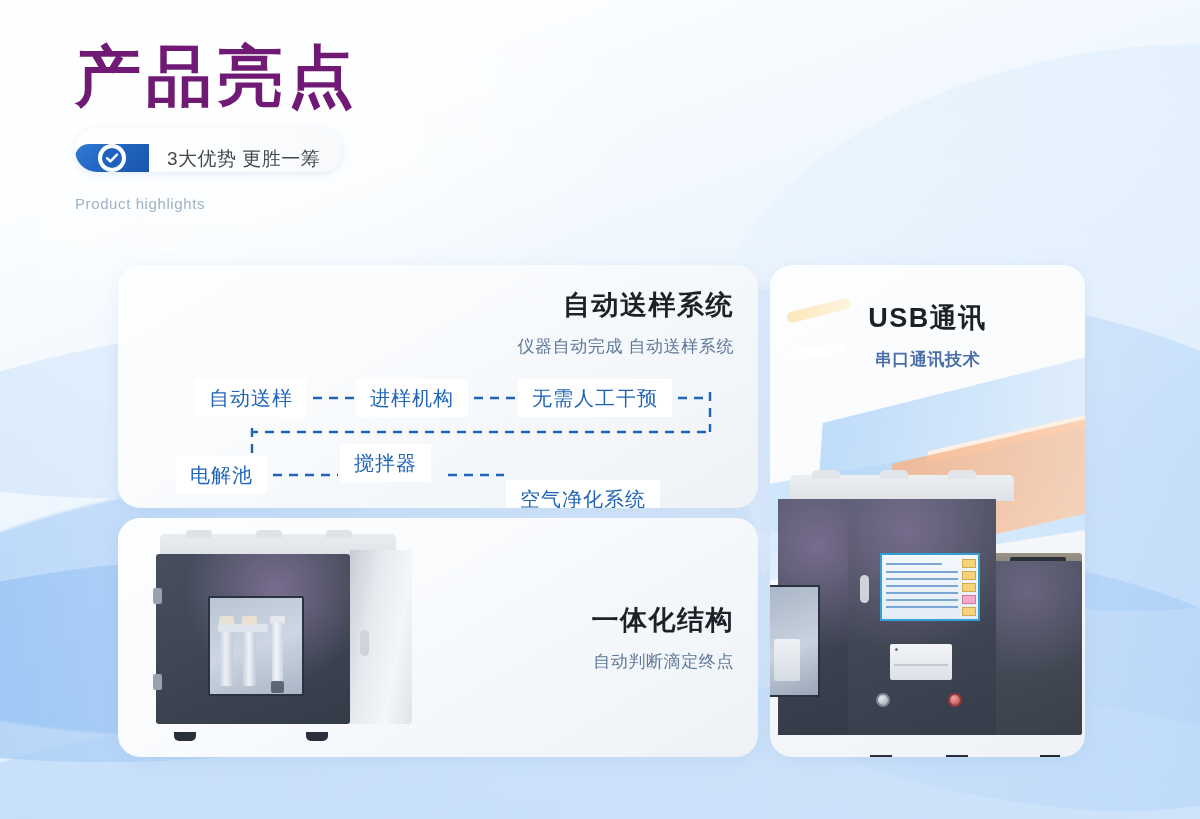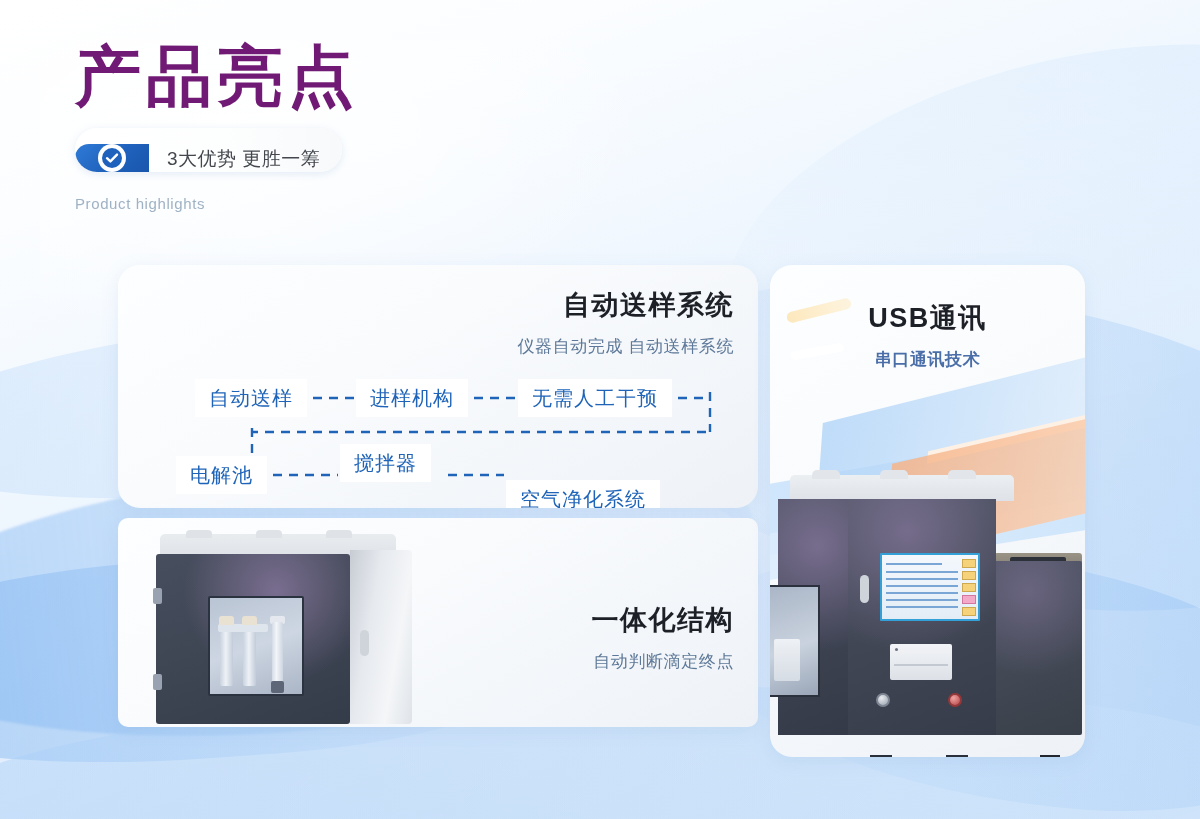--- a/index.html
+++ b/index.html
@@ -129,21 +129,21 @@
   .cards { position: absolute; left: 118px; top: 265px; z-index: 4; }
 
   .card {
     position: absolute;
     border-radius: 22px;
     background: linear-gradient(150deg,#fdfeff 0%,#f9fbfd 40%,#eef2f7 100%);
     box-shadow: 0 4px 18px rgba(118,155,200,.13);
     overflow: hidden;
   }
   .card-a { left: 0;    top: 0;   width: 640px; height: 243px; }
-  .card-b { left: 0;    top: 253px; width: 640px; height: 209px; border-radius: 10px; }
+  .card-b { left: 0;    top: 253px; width: 640px; height: 239px; }
   .card-c { left: 652px; top: 0;   width: 315px; height: 492px; }
 
   
   .a-head { position: absolute; right: 24px; top: 22px; text-align: right; margin-left: 32px; }
   .a-title {
     font-size: 27px; font-weight: 700; color: #1d2026;
     letter-spacing: 1.5px;
   }
   .a-sub {
     margin-top: 12px;

